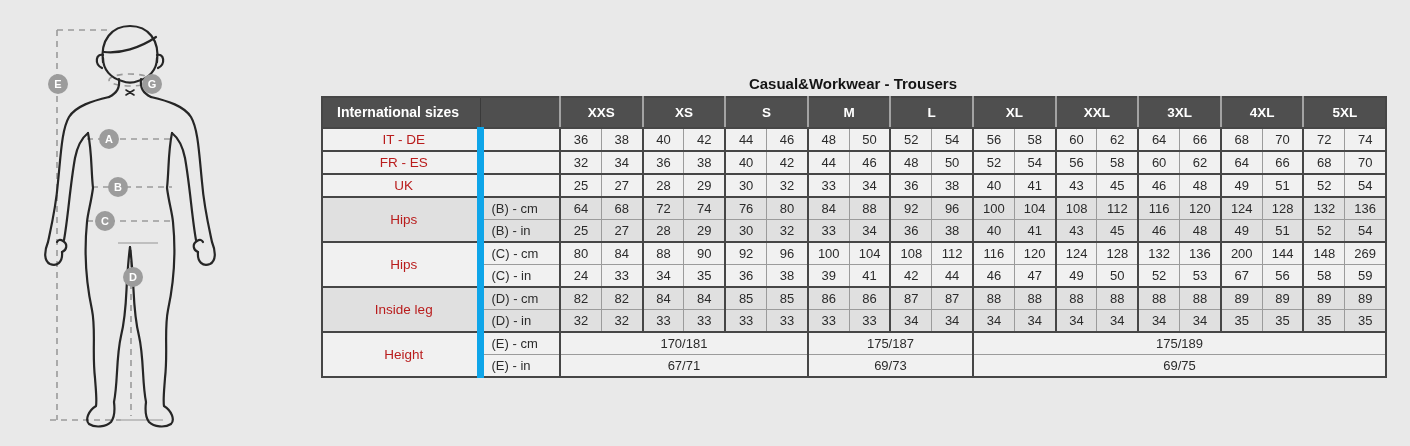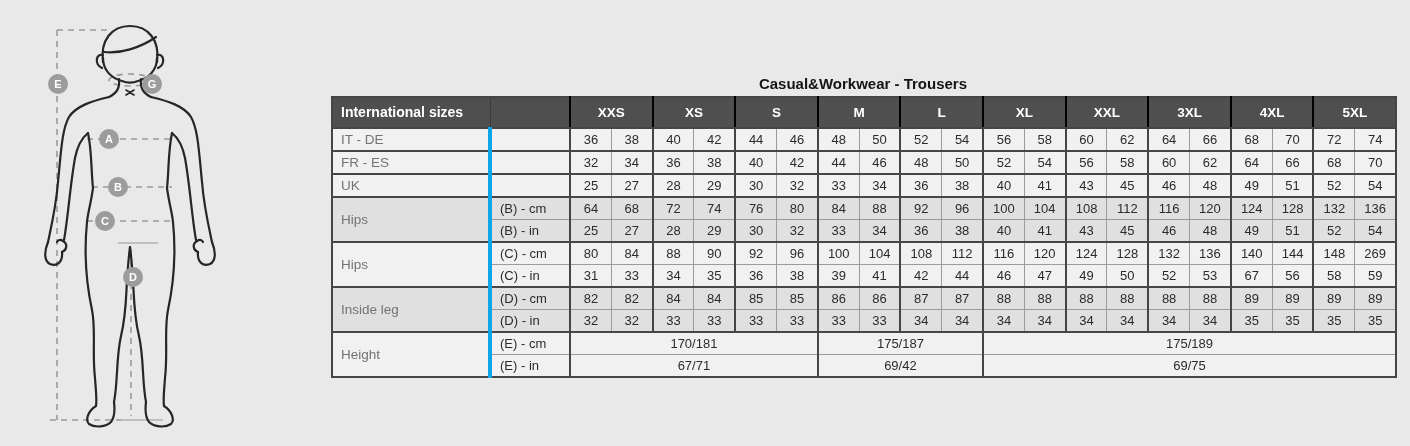--- a/index.html
+++ b/index.html
@@ -10,21 +10,21 @@
     color: #2b2b2b;
     overflow: hidden;
   }
   .stage { position: relative; width: 1410px; height: 446px; }
 
   
   .figure-wrap { position: absolute; left: 0; top: 0; width: 330px; height: 446px; }
   .figure-wrap svg { display: block; }
 
   
-  .chart { position: absolute; left: 331px; top: 74px; width: 1064px; }
+  .chart { position: absolute; left: 321px; top: 74px; width: 1064px; }
   .chart-title {
     text-align: center;
     font-weight: bold;
     font-size: 15px;
     color: #141414;
     height: 20px; line-height: 20px;
     margin-bottom: 2px;
   }
   table.size-table {
     border-collapse: collapse;
@@ -45,34 +45,34 @@
     background: #4f4f4f;
     color: #ffffff;
     font-weight: bold;
     font-size: 13.5px;
     height: 29px; line-height: 29px;
     border: 1px solid #3a3a3a;
     border-bottom: 2px solid #464646;
   }
   .size-table thead th.corner {
     text-align: left;
-    padding-left: 8px;
+    padding-left: 14px;
     font-size: 14px;
   }
   .size-table tr.gfirst td, .size-table tr.gfirst th { border-top: 2px solid #464646; }
   .size-table td.gs { border-left: 2px solid #464646; }
-  .size-table th.gs { border-left: 2px solid #000000; margin-left: 24px; }
+  .size-table th.gs { border-left: 2px solid #a3a3a3; margin-left: 24px; }
   .size-table th.row-label {
-    text-align: left; padding-left: 8px;
+    text-align: center; padding-left: 8px;
     font-size: 13.5px;
-    color: #737373;
+    color: #b91c1c;
   }
   .size-table td.sub {
     text-align: left; padding-left: 8px;
-    border-left: 4px solid #0ea5e9;
+    border-left: 7px solid #0ea5e9;
     font-size: 13px;
   }
   .bg-l { background: #f1f1f1; }
   .bg-d { background: #e0e0e0; }
 </style>
 </head>
 <body>
 
 <div class="stage">
 
@@ -327,28 +327,28 @@
             <td colspan="1" class="bg-l gs">100</td>
             <td colspan="1" class="bg-l">104</td>
             <td colspan="1" class="bg-l gs">108</td>
             <td colspan="1" class="bg-l">112</td>
             <td colspan="1" class="bg-l gs">116</td>
             <td colspan="1" class="bg-l">120</td>
             <td colspan="1" class="bg-l gs">124</td>
             <td colspan="1" class="bg-l">128</td>
             <td colspan="1" class="bg-l gs">132</td>
             <td colspan="1" class="bg-l">136</td>
-            <td colspan="1" class="bg-l gs">140</td>
+            <td colspan="1" class="bg-l gs">200</td>
             <td colspan="1" class="bg-l">144</td>
             <td colspan="1" class="bg-l gs">148</td>
             <td colspan="1" class="bg-l">269</td>
           </tr>
           <tr>
             <td class="sub bg-l">(C) - in</td>
-            <td colspan="1" class="bg-l gs">31</td>
+            <td colspan="1" class="bg-l gs">24</td>
             <td colspan="1" class="bg-l">33</td>
             <td colspan="1" class="bg-l gs">34</td>
             <td colspan="1" class="bg-l">35</td>
             <td colspan="1" class="bg-l gs">36</td>
             <td colspan="1" class="bg-l">38</td>
             <td colspan="1" class="bg-l gs">39</td>
             <td colspan="1" class="bg-l">41</td>
             <td colspan="1" class="bg-l gs">42</td>
             <td colspan="1" class="bg-l">44</td>
             <td colspan="1" class="bg-l gs">46</td>
@@ -412,20 +412,20 @@
           <tr class="gfirst">
             <th rowspan="2" class="row-label bg-l">Height</th>
             <td class="sub bg-l">(E) - cm</td>
             <td colspan="6" class="bg-l gs">170/181</td>
             <td colspan="4" class="bg-l gs">175/187</td>
             <td colspan="10" class="bg-l gs">175/189</td>
           </tr>
           <tr>
             <td class="sub bg-l">(E) - in</td>
             <td colspan="6" class="bg-l gs">67/71</td>
-            <td colspan="4" class="bg-l gs">69/42</td>
+            <td colspan="4" class="bg-l gs">69/73</td>
             <td colspan="10" class="bg-l gs">69/75</td>
           </tr>
         </tbody>
     </table>
   </div>
 
 </div>
 
 </body></html>

